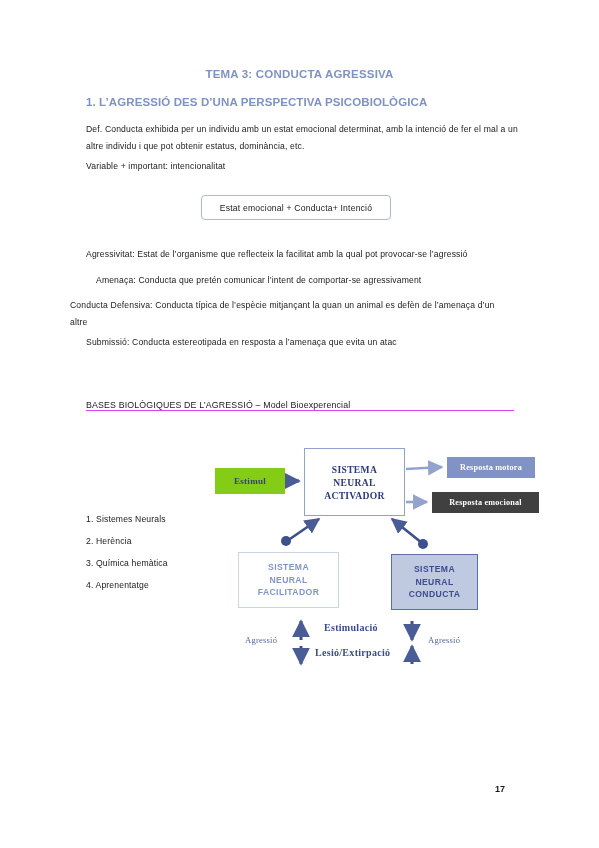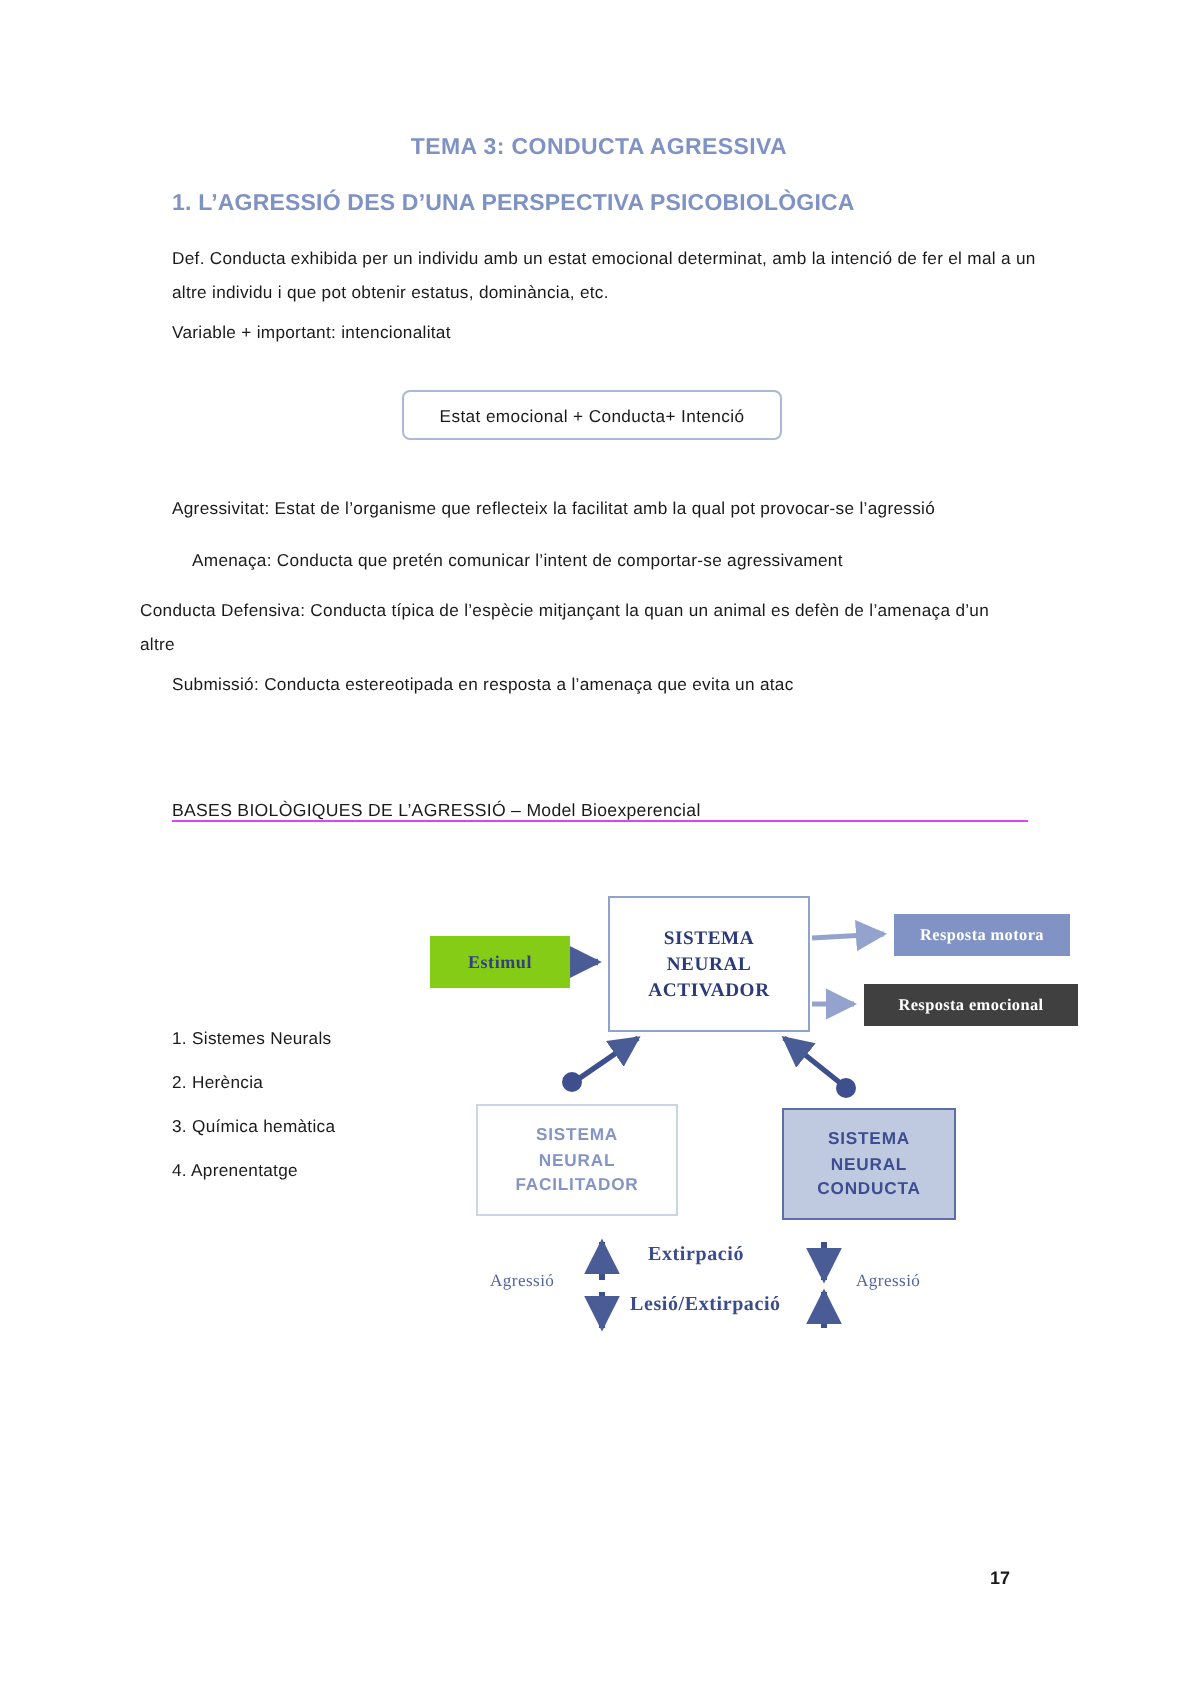--- a/index.html
+++ b/index.html
@@ -341,21 +341,21 @@
     </div>
 
     <div class="box box-inhibidor">
       <div>
         <div>SISTEMA</div>
         <div>NEURAL</div>
         <div>CONDUCTA</div>
       </div>
     </div>
 
-    <div class="lbl lbl-bold lbl-estimulacio">Extirpació</div>
+    <div class="lbl lbl-bold lbl-estimulacio">Estimulació</div>
     <div class="lbl lbl-bold lbl-lesio">Lesió/Extirpació</div>
     <div class="lbl lbl-light lbl-agr-left">Agressió</div>
     <div class="lbl lbl-light lbl-agr-right">Agressió</div>
 
   </div>
 
   <div class="page-num">17</div>
 
 </div>
 

